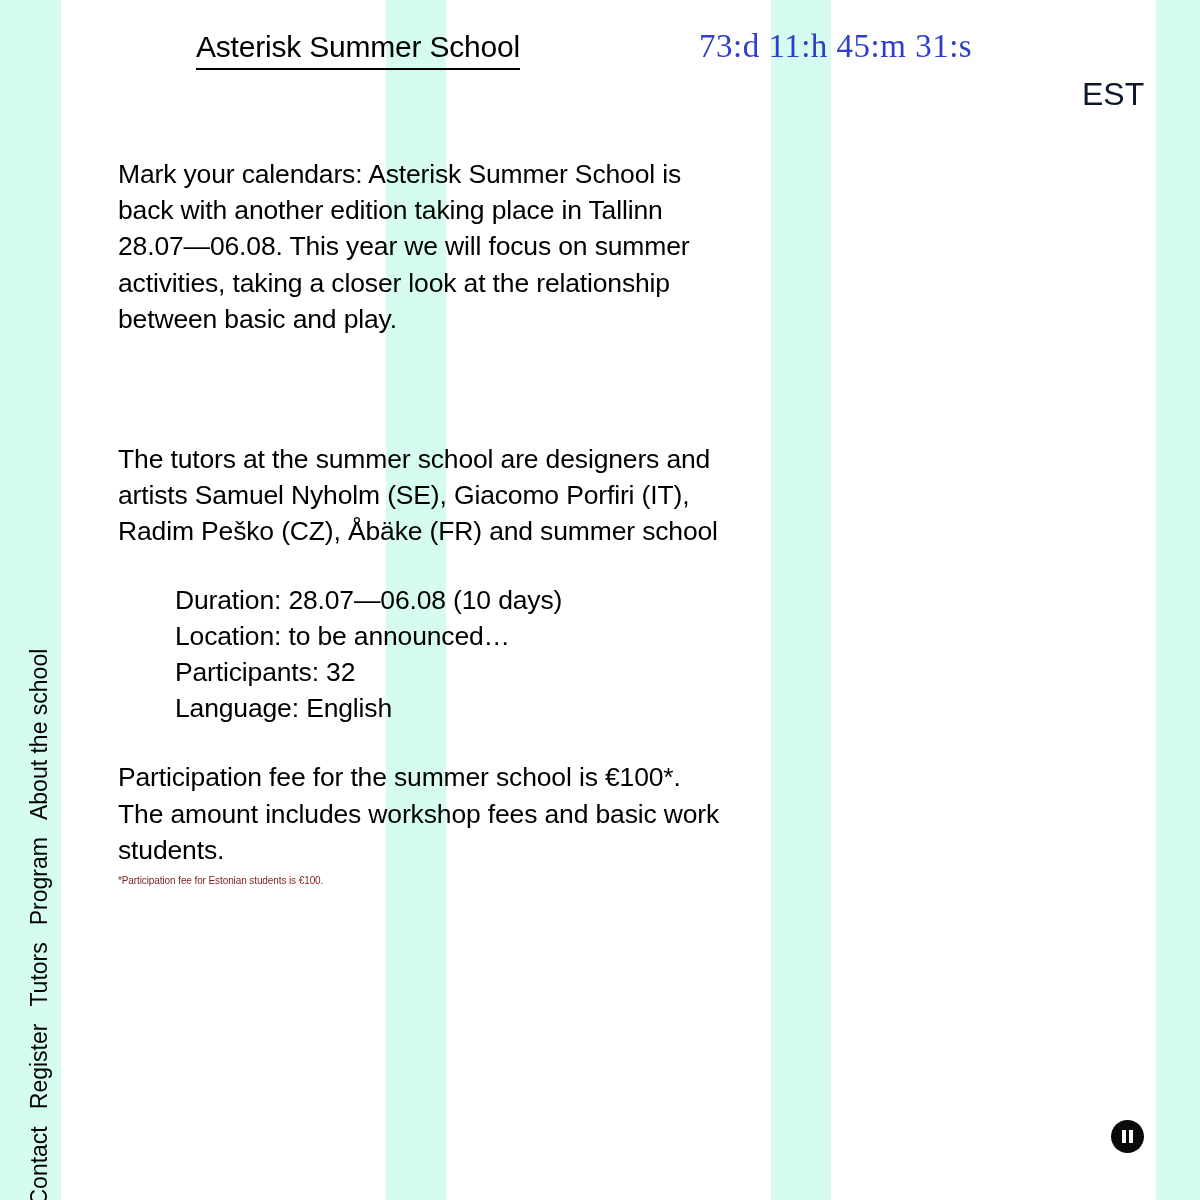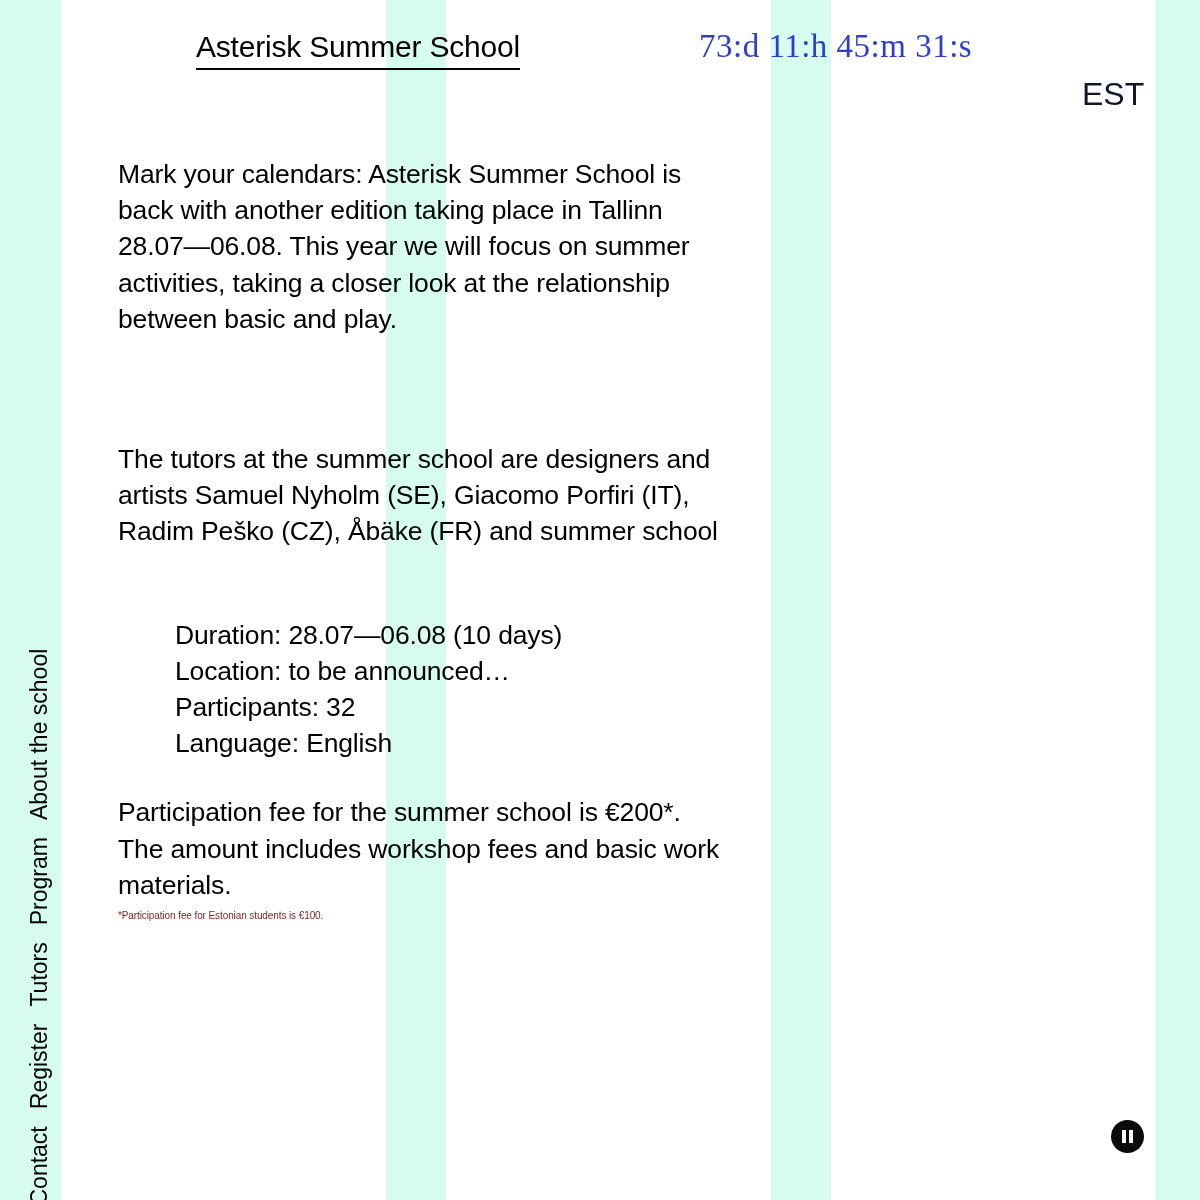--- a/index.html
+++ b/index.html
@@ -143,21 +143,21 @@
     margin: 0;
   }
   .para .ln { display: block; }
 
   #block-questions { margin-top: 0; }
   #block-intro     { margin-top: 34px; }
   #block-leave     { margin-top: 34px; }
   #block-tutors    { margin-top: 104px; }
 
   #block-details {
-    margin-top: 67px;
+    margin-top: 32px;
     margin-left: 57px;
   }
   #block-fee { margin-top: 33px; }
 
   #footnote {
     margin-top: 4px;
     font-size: 10px;
     line-height: 18px;
     color: #7f1d1d;
     letter-spacing: -0.1px;
@@ -237,23 +237,23 @@
     </p>
 
     <p class="para" id="block-details">
       <span class="ln">Duration: 28.07—06.08 (10 days)</span>
       <span class="ln">Location: to be announced…</span>
       <span class="ln">Participants: 32</span>
       <span class="ln">Language: English</span>
     </p>
 
     <p class="para" id="block-fee">
-      <span class="ln">Participation fee for the summer school is €200*.</span>
+      <span class="ln">Participation fee for the summer school is €100*.</span>
       <span class="ln">The amount includes workshop fees and basic work</span>
-      <span class="ln">materials.</span>
+      <span class="ln">students.</span>
     </p>
 
     <div id="footnote">*Participation fee for Estonian students is €100.</div>
 
   </main>
 
   <button id="pause-button">
     <span class="bar"></span>
     <span class="bar"></span>
   </button>

